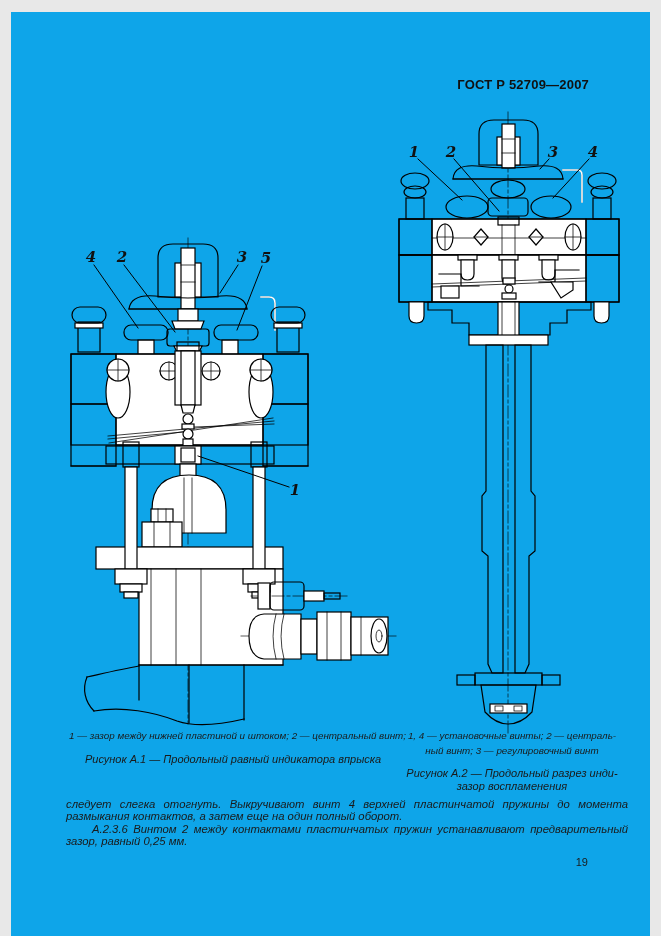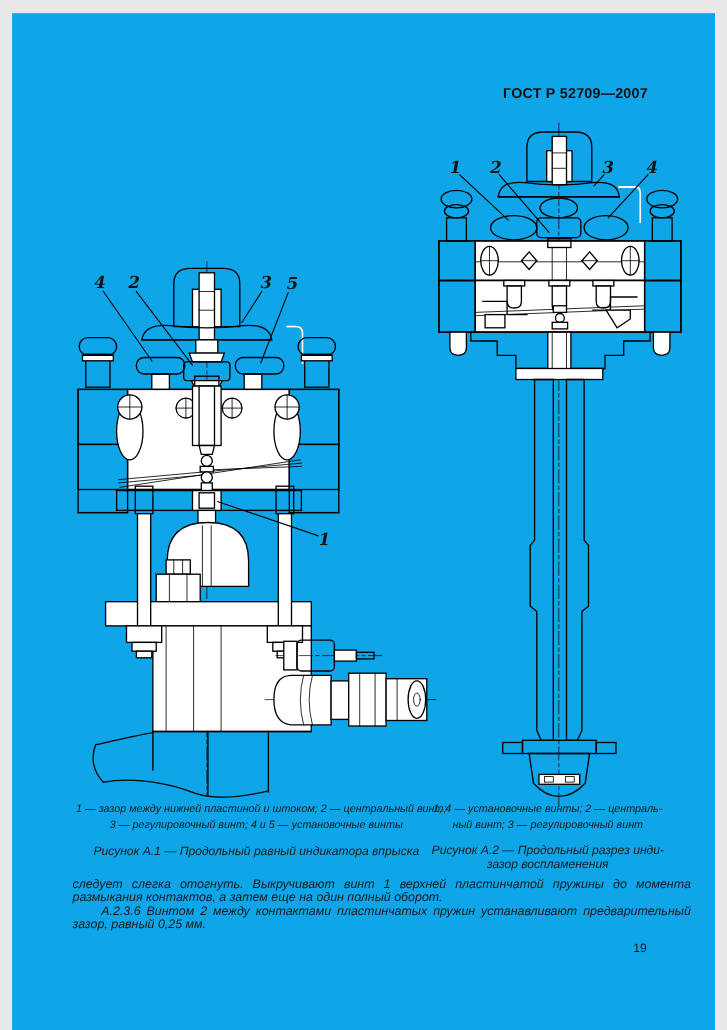--- a/index.html
+++ b/index.html
@@ -9,21 +9,21 @@
     font-family:"Liberation Sans", sans-serif; color:#111;
   }
   .doc-header {
     position:absolute; top:65px; left:0; right:61px;
     text-align:right; font-size:13px; font-weight:bold; letter-spacing:.2px;
   }
   .figures-svg { position:absolute; top:0; left:0; }
 
   .caption { position:absolute; text-align:center; font-style:italic; color:#1a1a1a; }
   .caption-left  { left:58px;  top:717px; width:328px; }
-  .caption-right { left:368px; top:717px; width:238px;font-style:italic; }
+  .caption-right { left:382px; top:717px; width:238px;font-style:italic; }
   .legend-line { font-size:9.8px; line-height:14.8px; white-space:nowrap; }
   .caption-right .legend-line { white-space:normal; }
   .fig-title { font-size:11px; line-height:13px; margin-top:8px; }
   .caption-left .fig-title { margin-top:9px; }
 
   .body-text {
     position:absolute; left:55px; top:786px; width:562px;
     font-style:italic; font-size:11.3px; line-height:12.4px;
     text-align:justify; color:#1a1a1a;
   }
@@ -303,31 +303,30 @@
 
       <text class="num" x="403" y="145">1</text>
       <text class="num" x="440" y="145">2</text>
       <text class="num" x="542" y="145">3</text>
       <text class="num" x="582" y="145">4</text>
     </g>
   </svg>
 
   <div class="caption caption-left">
     <div class="legend-line">1 — зазор между нижней пластиной и штоком; 2 — центральный винт;</div>
-    <div class="legend-line">3 — регулировочный винт; 4 и 5 — установочные винты</div>
     <div class="fig-title">Рисунок А.1 — Продольный равный индикатора впрыска</div>
   </div>
 
   <div class="caption caption-right">
     <div class="legend-line">1, 4 — установочные винты; 2 — централь-</div>
     <div class="legend-line">ный винт; 3 — регулировочный винт</div>
     <div class="fig-title">Рисунок А.2 — Продольный разрез инди-</div>
     <div class="fig-title" style="margin-top:0">зазор воспламенения</div>
   </div>
 
   <div class="body-text">
-    <p>следует слегка отогнуть. Выкручивают винт 1 верхней пластинчатой пружины до момента размыкания контактов, а затем еще на один полный оборот.</p>
+    <p>следует слегка отогнуть. Выкручивают винт 4 верхней пластинчатой пружины до момента размыкания контактов, а затем еще на один полный оборот.</p>
     <p class="indented">А.2.3.6 Винтом 2 между контактами пластинчатых пружин устанавливают предварительный зазор, равный 0,25 мм.</p>
   </div>
 
   <div class="page-number">19</div>
 
 </div>
 
 </body></html>

